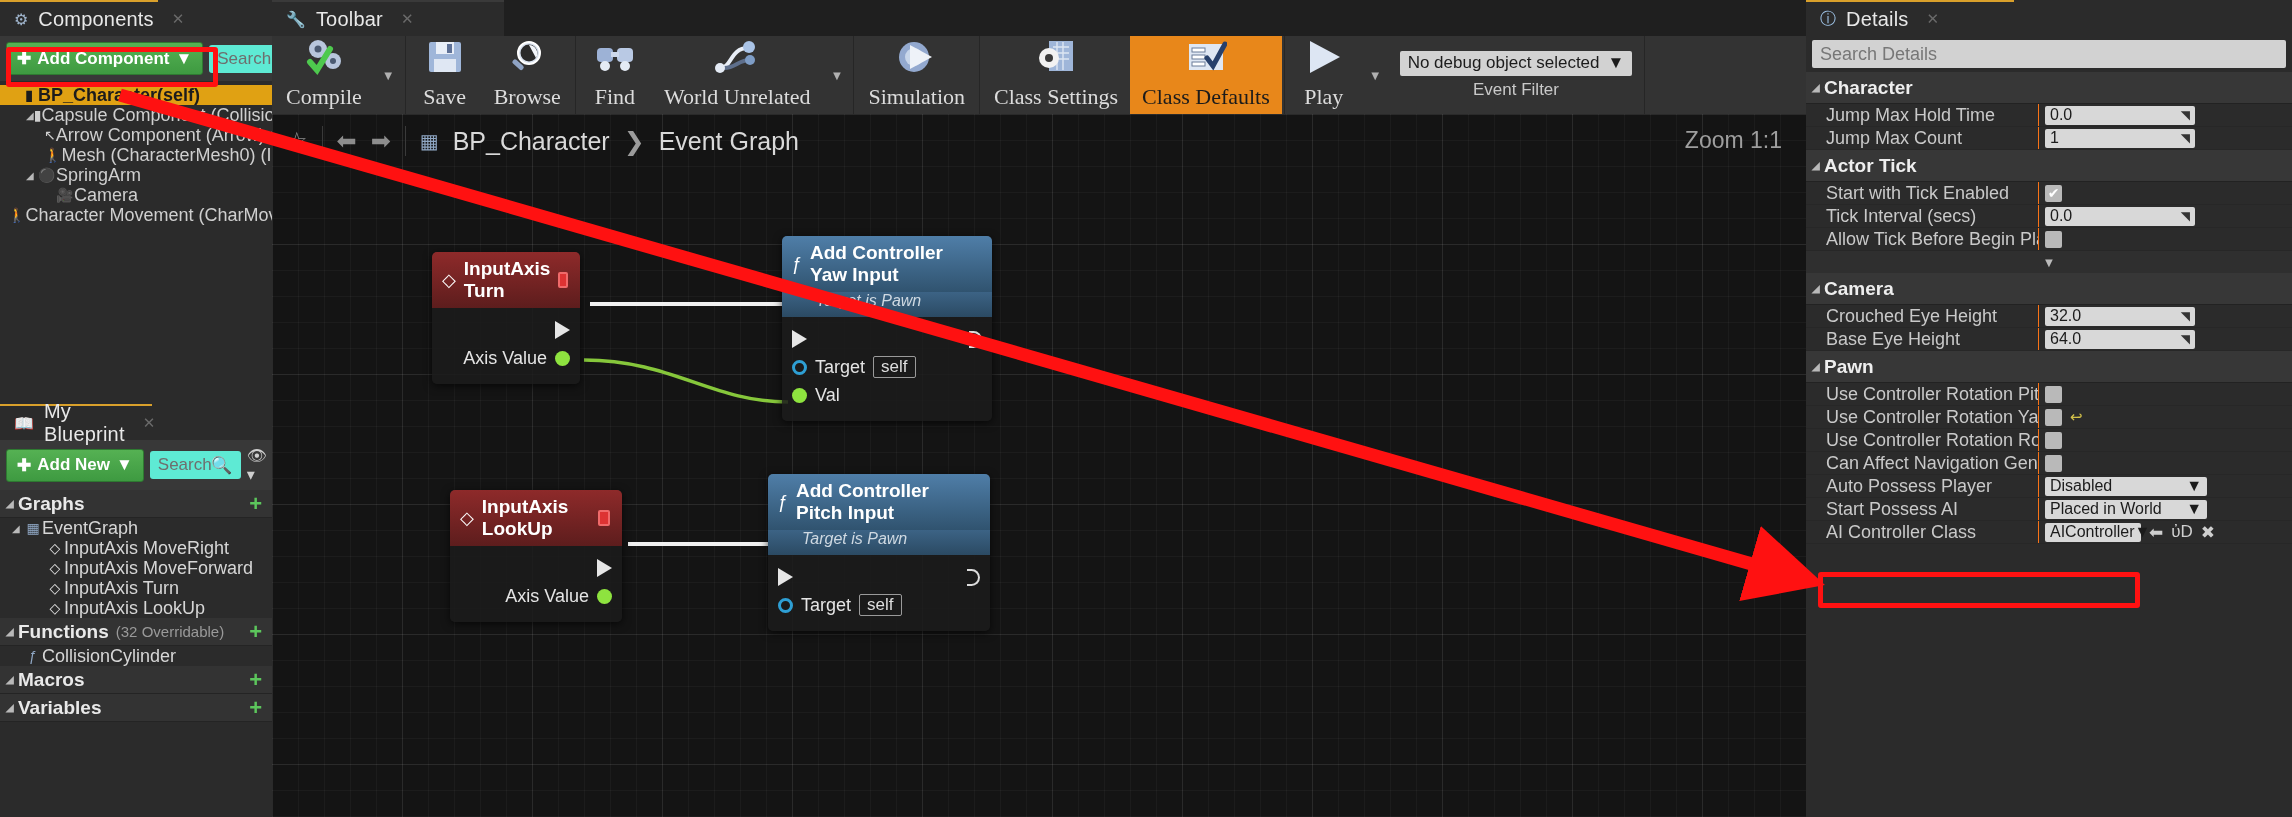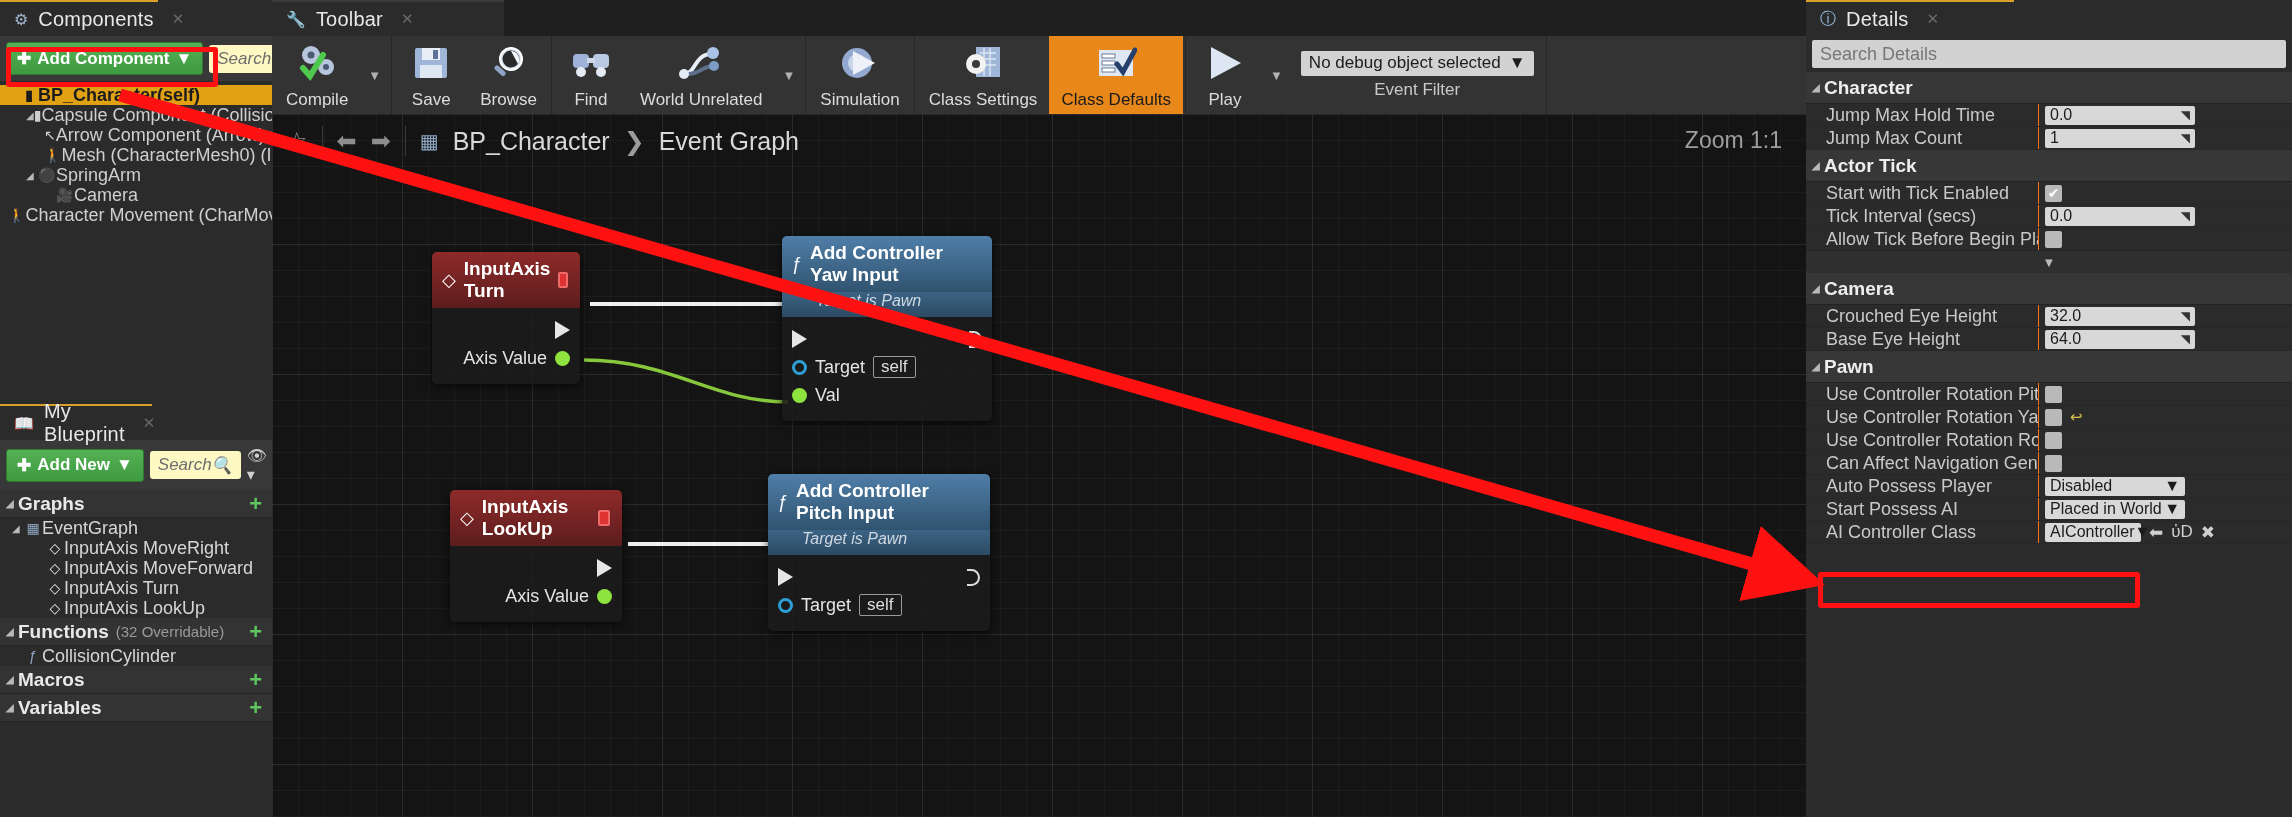--- a/index.html
+++ b/index.html
@@ -23,24 +23,23 @@
   
   #components-panel{ left:0; top:0; width:272px; height:404px; background:#2b2b2b;}
   #comp-head{ width:158px; }
   .toolrow{ display:flex; align-items:center; gap:6px; padding:6px 6px; background:#383838;}
   .btn-green{
      background:linear-gradient(#55b153,#3e9a41); color:#fff; font-weight:bold;
      border:1px solid #2e7a31; border-radius:3px; padding:5px 10px; font-size:17px;
      display:flex; align-items:center; gap:6px; white-space:nowrap;
   }
   .search-box{
-     flex:1; background:#fef9c3; border-radius:3px; height:28px;
+     flex:1; background:#5eead4; border-radius:3px; height:28px;
      display:flex; align-items:center; padding:0 8px; color:#6e6e6e; font-size:17px;
      justify-content:space-between;
-     font-style:italic;
   }
   .tree{ padding:4px 0 0 0; font-size:18px; }
   .tree .row{ display:flex; align-items:center; height:20px; padding-left:8px; white-space:nowrap; overflow:hidden;}
   .tree .row.sel{ background:#e0a113; color:#1c1c1c; font-weight:600; }
   .arrow{ width:12px; color:#b9b9b9; font-size:10px; }
   .ico{ width:18px; text-align:center; font-size:14px; }
 
   #myblueprint-panel{ left:0; top:404px; width:272px; height:413px; background:#2b2b2b; }
   #mb-head{ width:152px; }
   .mb-list .sect{
@@ -54,21 +53,21 @@
 
   
   #center{ left:272px; top:0; width:1534px; height:817px; background:#1f1f1f; }
   #toolbar-head{ width:232px; }
   .tb{ display:flex; height:78px; background:#333333; align-items:stretch; }
   .tbgroup{ display:flex; align-items:center; border-right:1px solid #262626; padding:0 2px;}
   .tbitem{
     width:auto; min-width:74px; padding:2px 12px 4px; display:flex; flex-direction:column;
     align-items:center; justify-content:flex-end; height:78px; gap:3px;
   }
-  .tbitem .lbl{ font-size:17px; color:#dcdcdc; white-space:nowrap;}
+  .tbitem .lbl{ font-size:22px; color:#dcdcdc; white-space:nowrap;font-family:Liberation Serif, serif;}
   .tbitem.active{ background:#e8871a; }
   .tbitem.active .lbl{ color:#1b1b1b; }
   .caret{ color:#b0b0b0; font-size:13px; padding:0 8px; align-self:center;}
   .debugwrap{ display:flex; flex-direction:column; align-items:center; justify-content:center; gap:4px; padding:0 10px;}
   .debug-select{
      background:#d2d2d2; color:#1c1c1c; border-radius:2px; height:25px; font-size:17px;
      display:flex; align-items:center; padding:0 8px; gap:8px; white-space:nowrap;
   }
   .debug-lbl{ font-size:17px; color:#c9c9c9; }
 
@@ -116,21 +115,21 @@
   #details-panel{ left:1806px; top:0; width:486px; height:817px; background:#2b2b2b; }
   #det-head{ width:208px; }
   .srch-details{ margin:4px 6px; background:#d2d2d2; color:#777; height:28px; display:flex; align-items:center; padding:0 8px; font-size:18px; border-radius:2px;}
   .cat{ background:#373737; height:32px; display:flex; align-items:center; font-weight:bold; font-size:19px; color:#eee; padding-left:6px; border-bottom:1px solid #222;}
   .prop{ display:flex; align-items:center; height:23px; border-bottom:1px solid #272727; }
   .prop .pname{ width:232px; padding-left:20px; font-size:18px; color:#c9c9c9; white-space:nowrap; overflow:hidden;}
   .prop .pval{ flex:1; display:flex; align-items:center; gap:8px; padding-left:6px; border-left:1px solid #f97316; height:100%;}
   .numfield{ width:150px; height:19px; background:#d8d8d8; color:#1b1b1b; font-size:16px; display:flex; align-items:center; padding:0 5px; border-radius:2px; justify-content:space-between;}
   .numfield .sp{ font-size:12px; color:#333;}
   .cb{ width:17px;height:17px;background:#b9b9b9;border-radius:2px; display:flex;align-items:center;justify-content:center;color:#fff;font-size:14px;}
-  .ddl{ width:140px;height:19px;background:#d8d8d8;color:#1b1b1b;font-size:16px;display:flex;align-items:center;justify-content:space-between;padding:0 5px;border-radius:2px;}
+  .ddl{ width:162px;height:19px;background:#d8d8d8;color:#1b1b1b;font-size:16px;display:flex;align-items:center;justify-content:space-between;padding:0 5px;border-radius:2px;}
   .ddl.small{ width:96px; }
   .moreexp{ height:22px; display:flex; align-items:center; justify-content:center; color:#bbb; font-size:13px; background:#2f2f2f;}
   .revert{ color:#d4c24a; font-size:15px; }
   .icobtn{ color:#cfcfcf; font-size:17px; }
 
   
   .hl{ position:absolute; border:5px solid #ff1111; border-radius:3px; pointer-events:none;}
   #arrow-svg{ position:absolute; left:0; top:0; width:2292px; height:817px; pointer-events:none;}
 </style>
 </head>

